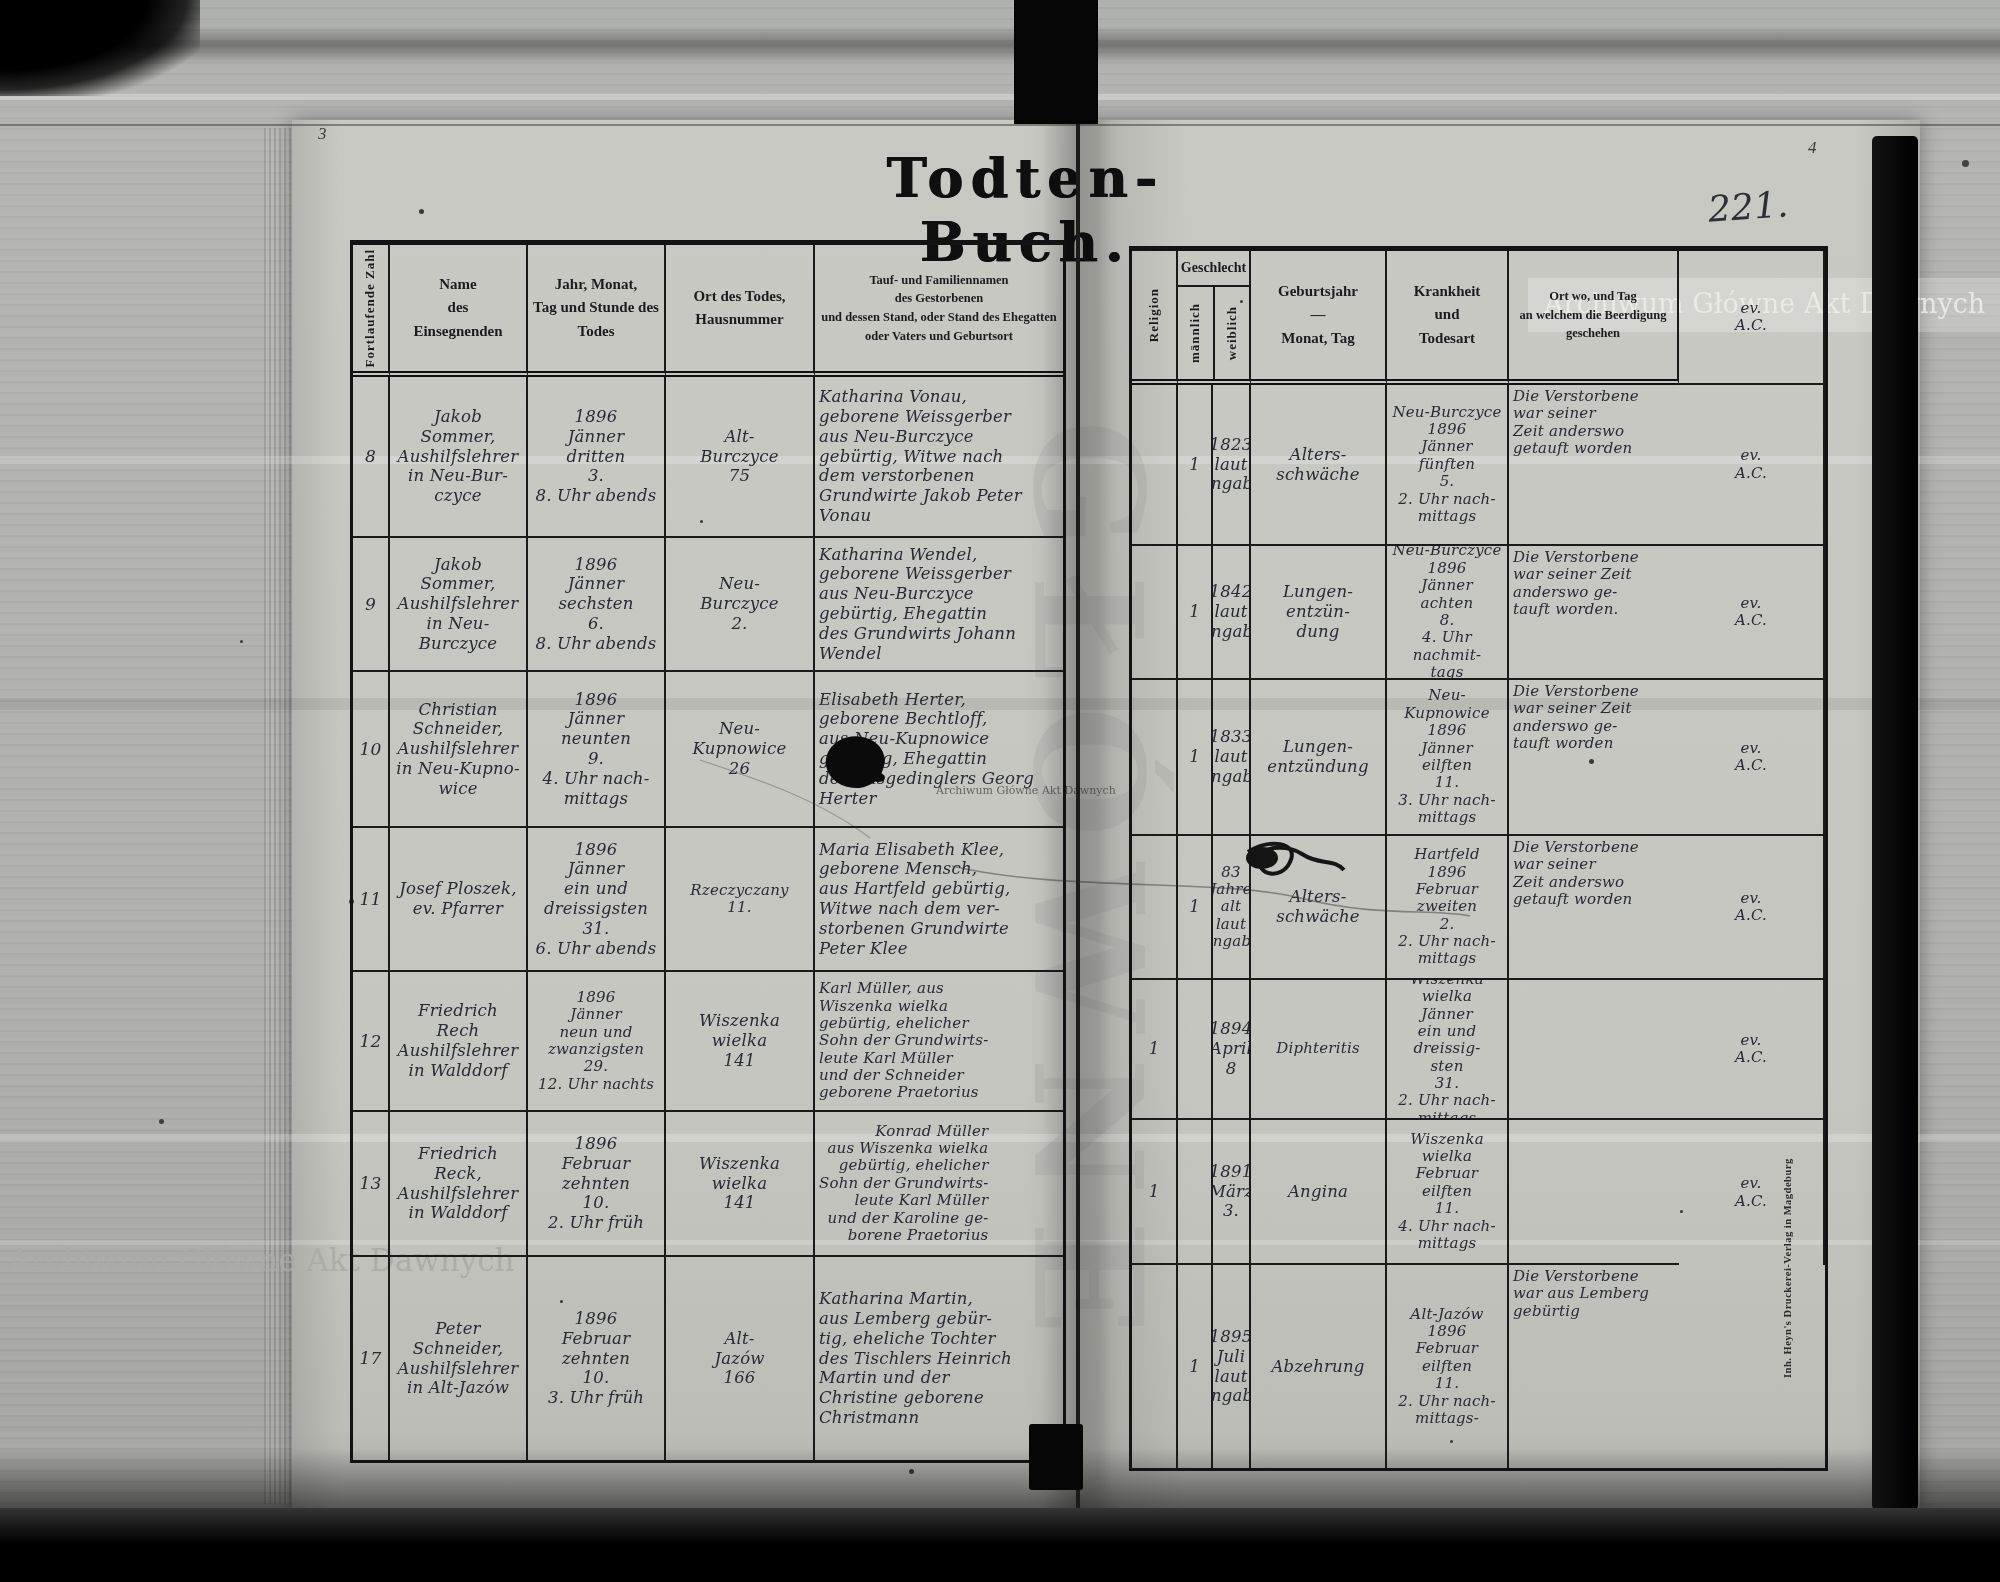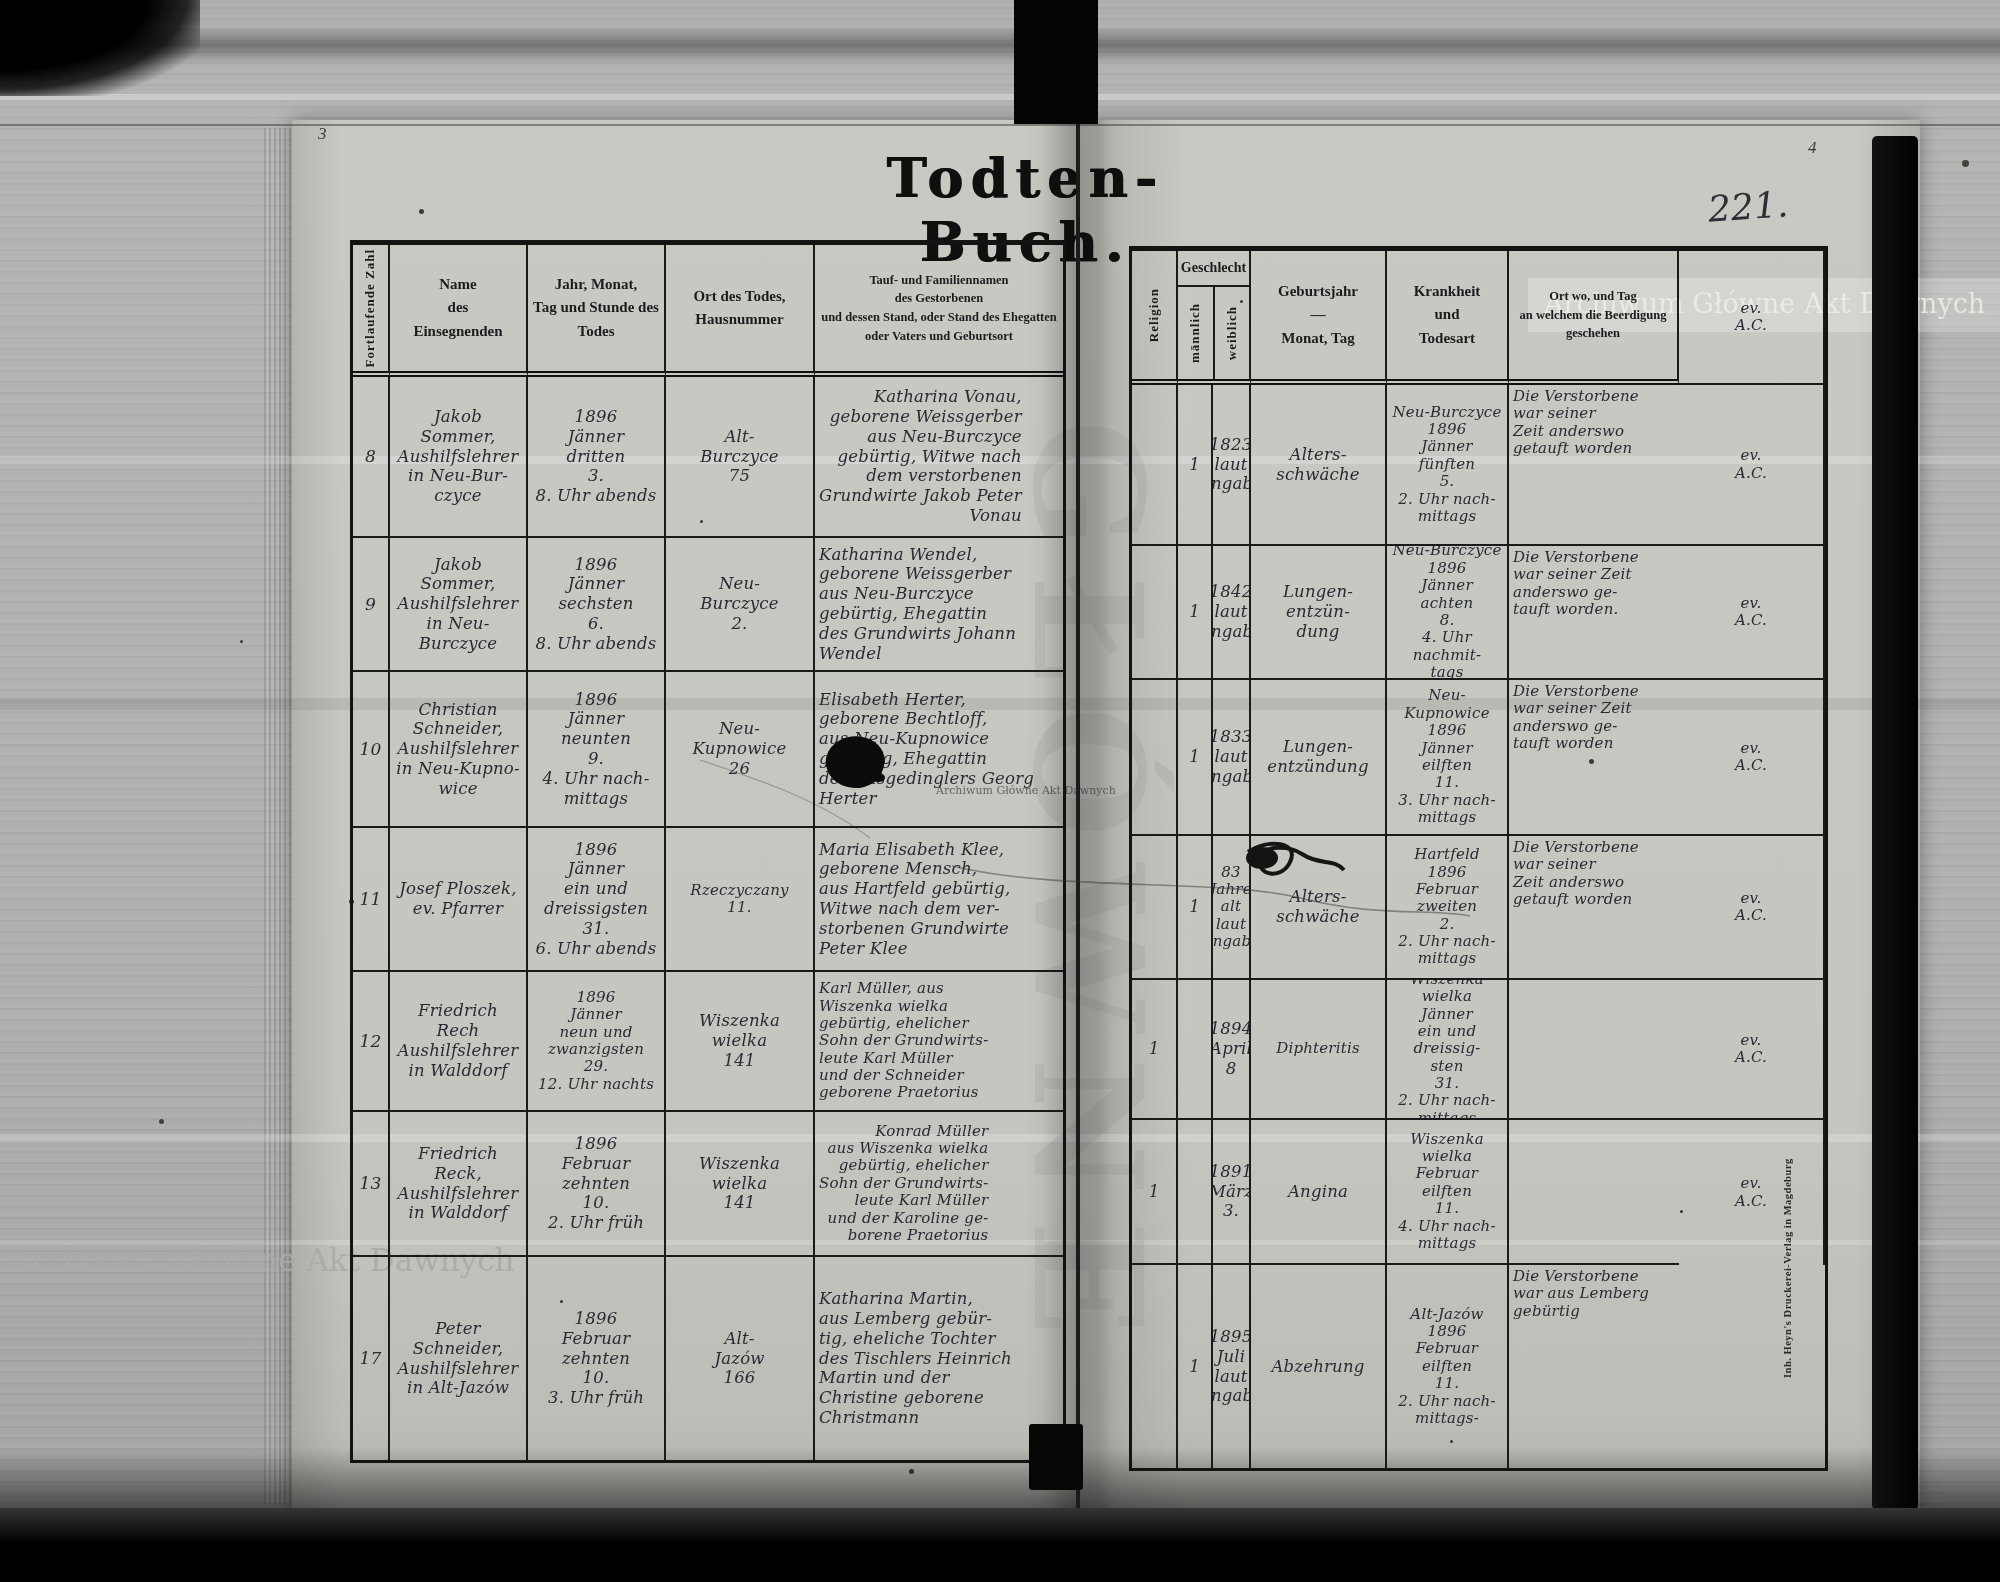--- a/index.html
+++ b/index.html
@@ -135,21 +135,21 @@
 in Neu-Bur-
 czyce</div>
     <div class="cell hw">1896
 Jänner
 dritten
 3.
 8. Uhr abends</div>
     <div class="cell hw">Alt-
 Burczyce
 75</div>
-    <div class="cell hw last" style="justify-content:flex-start;text-align:right">Katharina Vonau,
+    <div class="cell hw last" style="justify-content:flex-start;text-align:left">Katharina Vonau,
 geborene Weissgerber
 aus Neu-Burczyce
 gebürtig, Witwe nach
 dem verstorbenen
 Grundwirte Jakob Peter
 Vonau</div>
 
     <div class="cell hw nr">9</div>
     <div class="cell hw">Jakob Sommer,
 Aushilfslehrer

